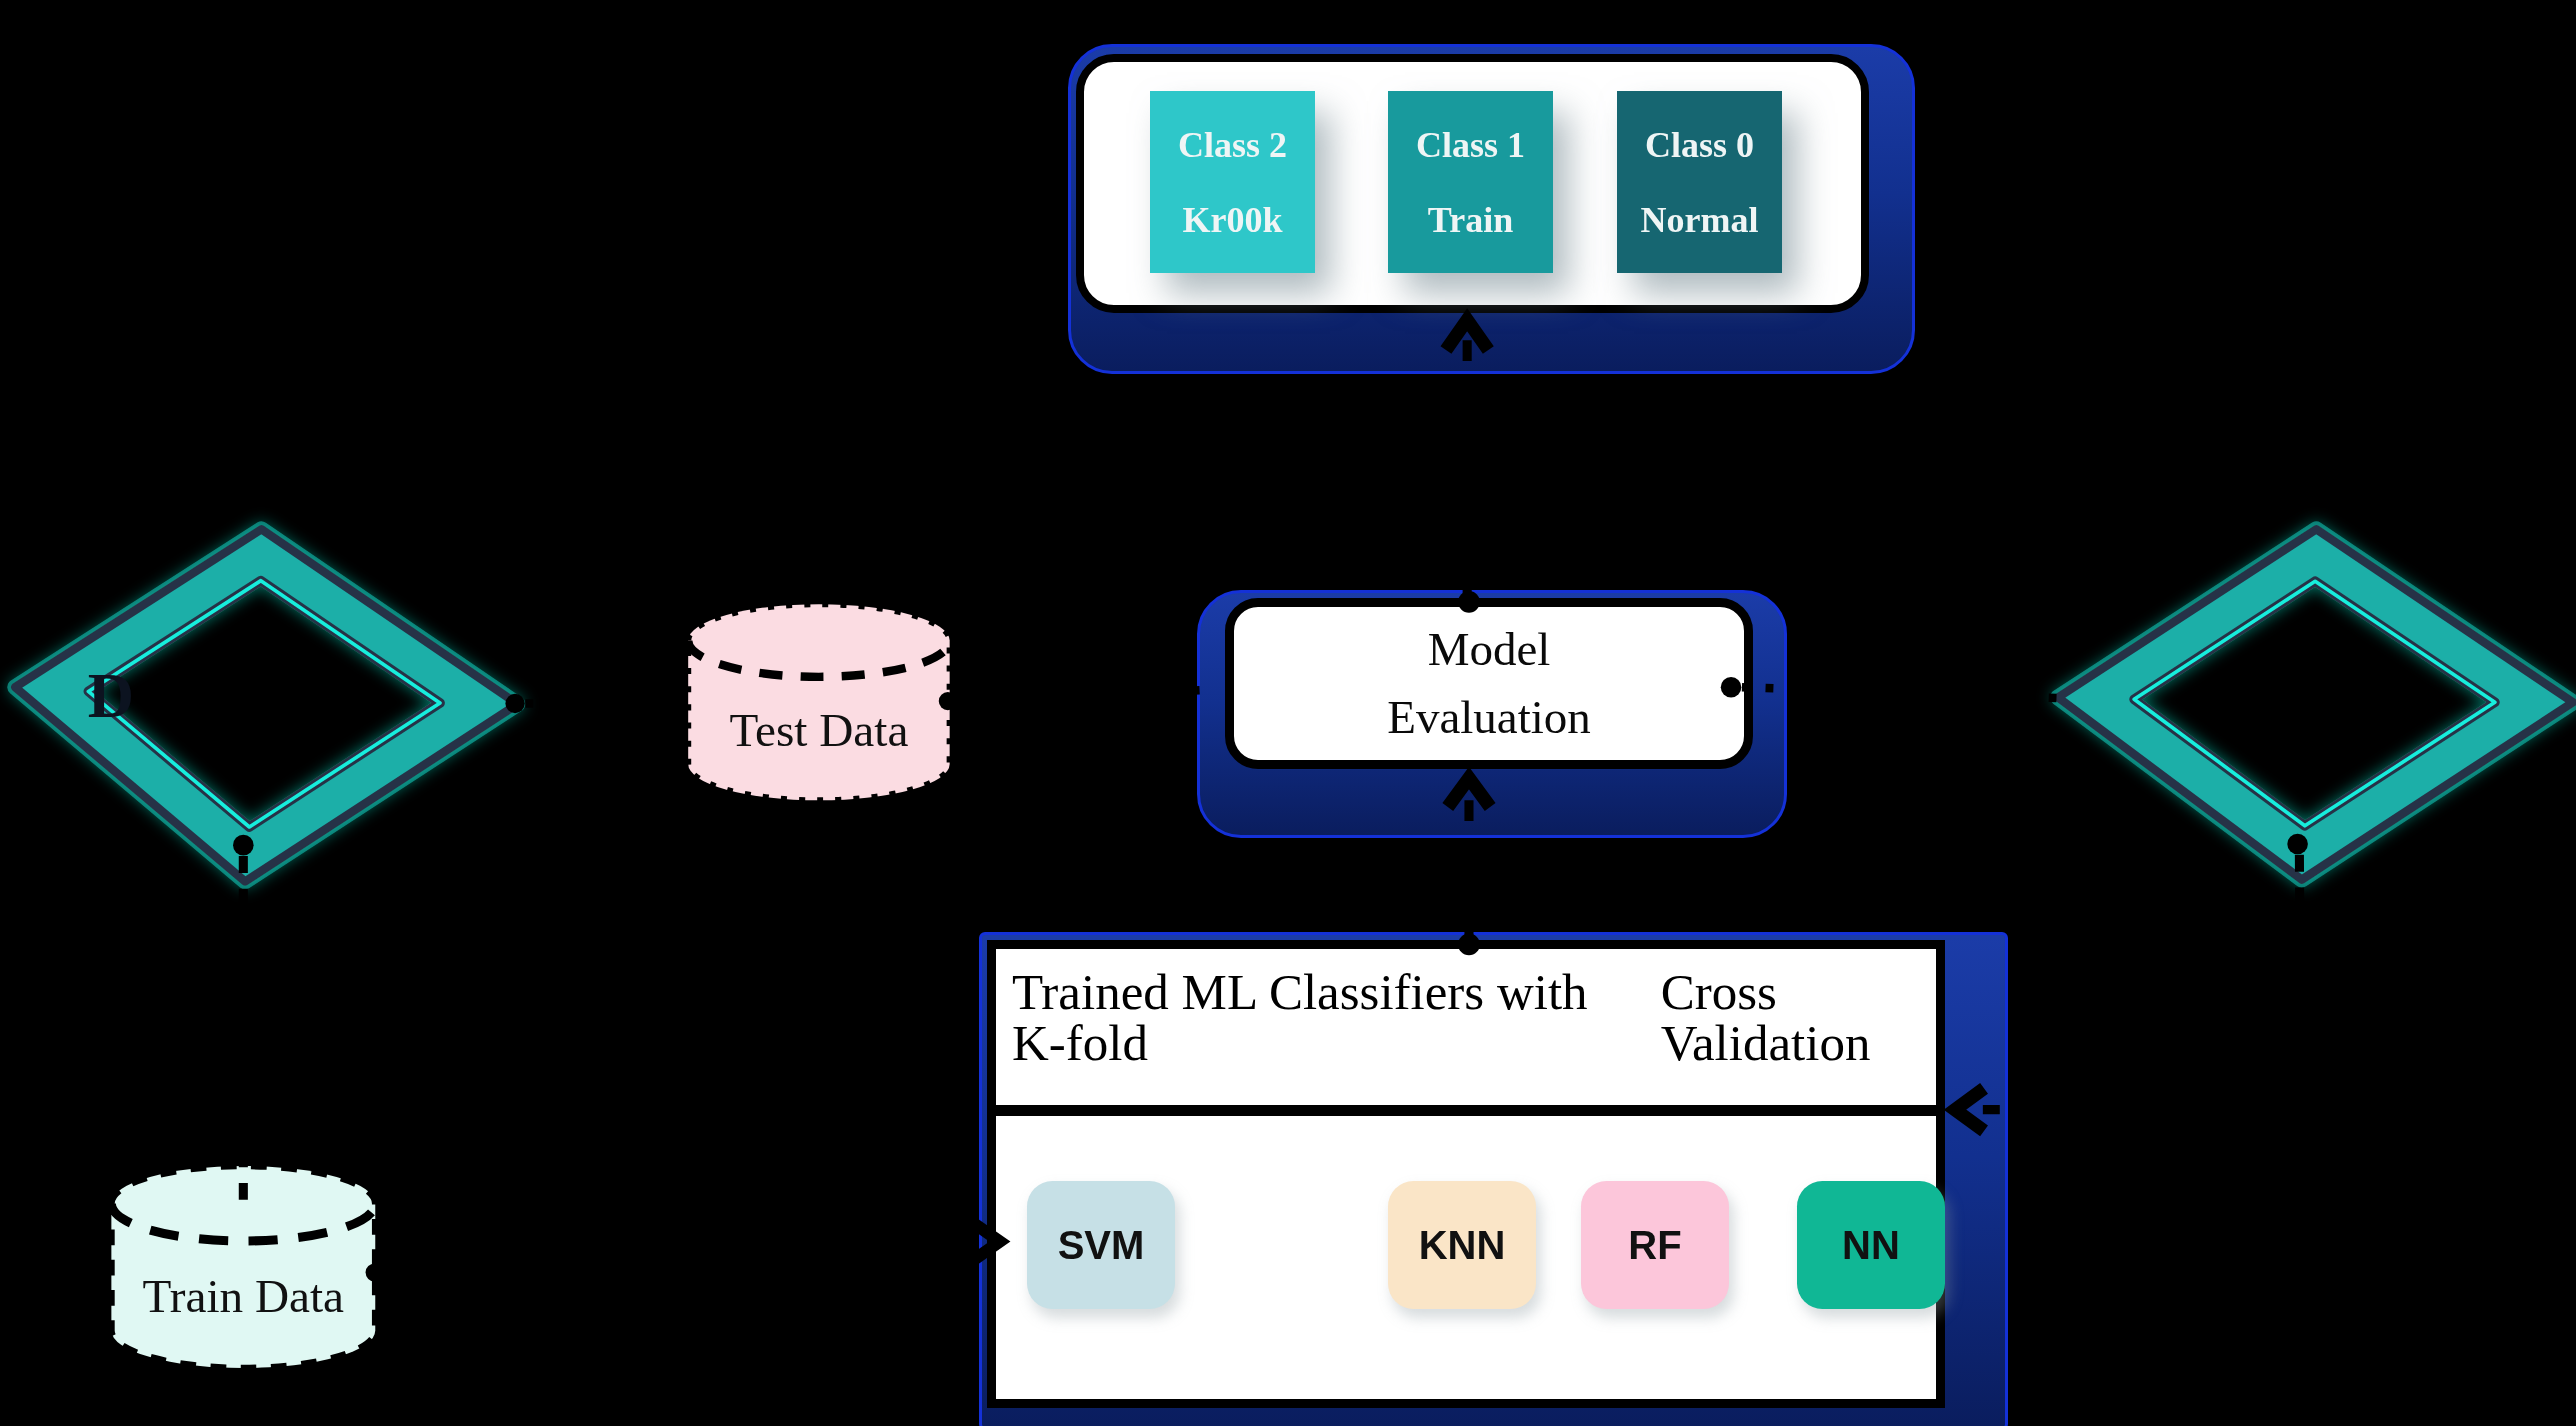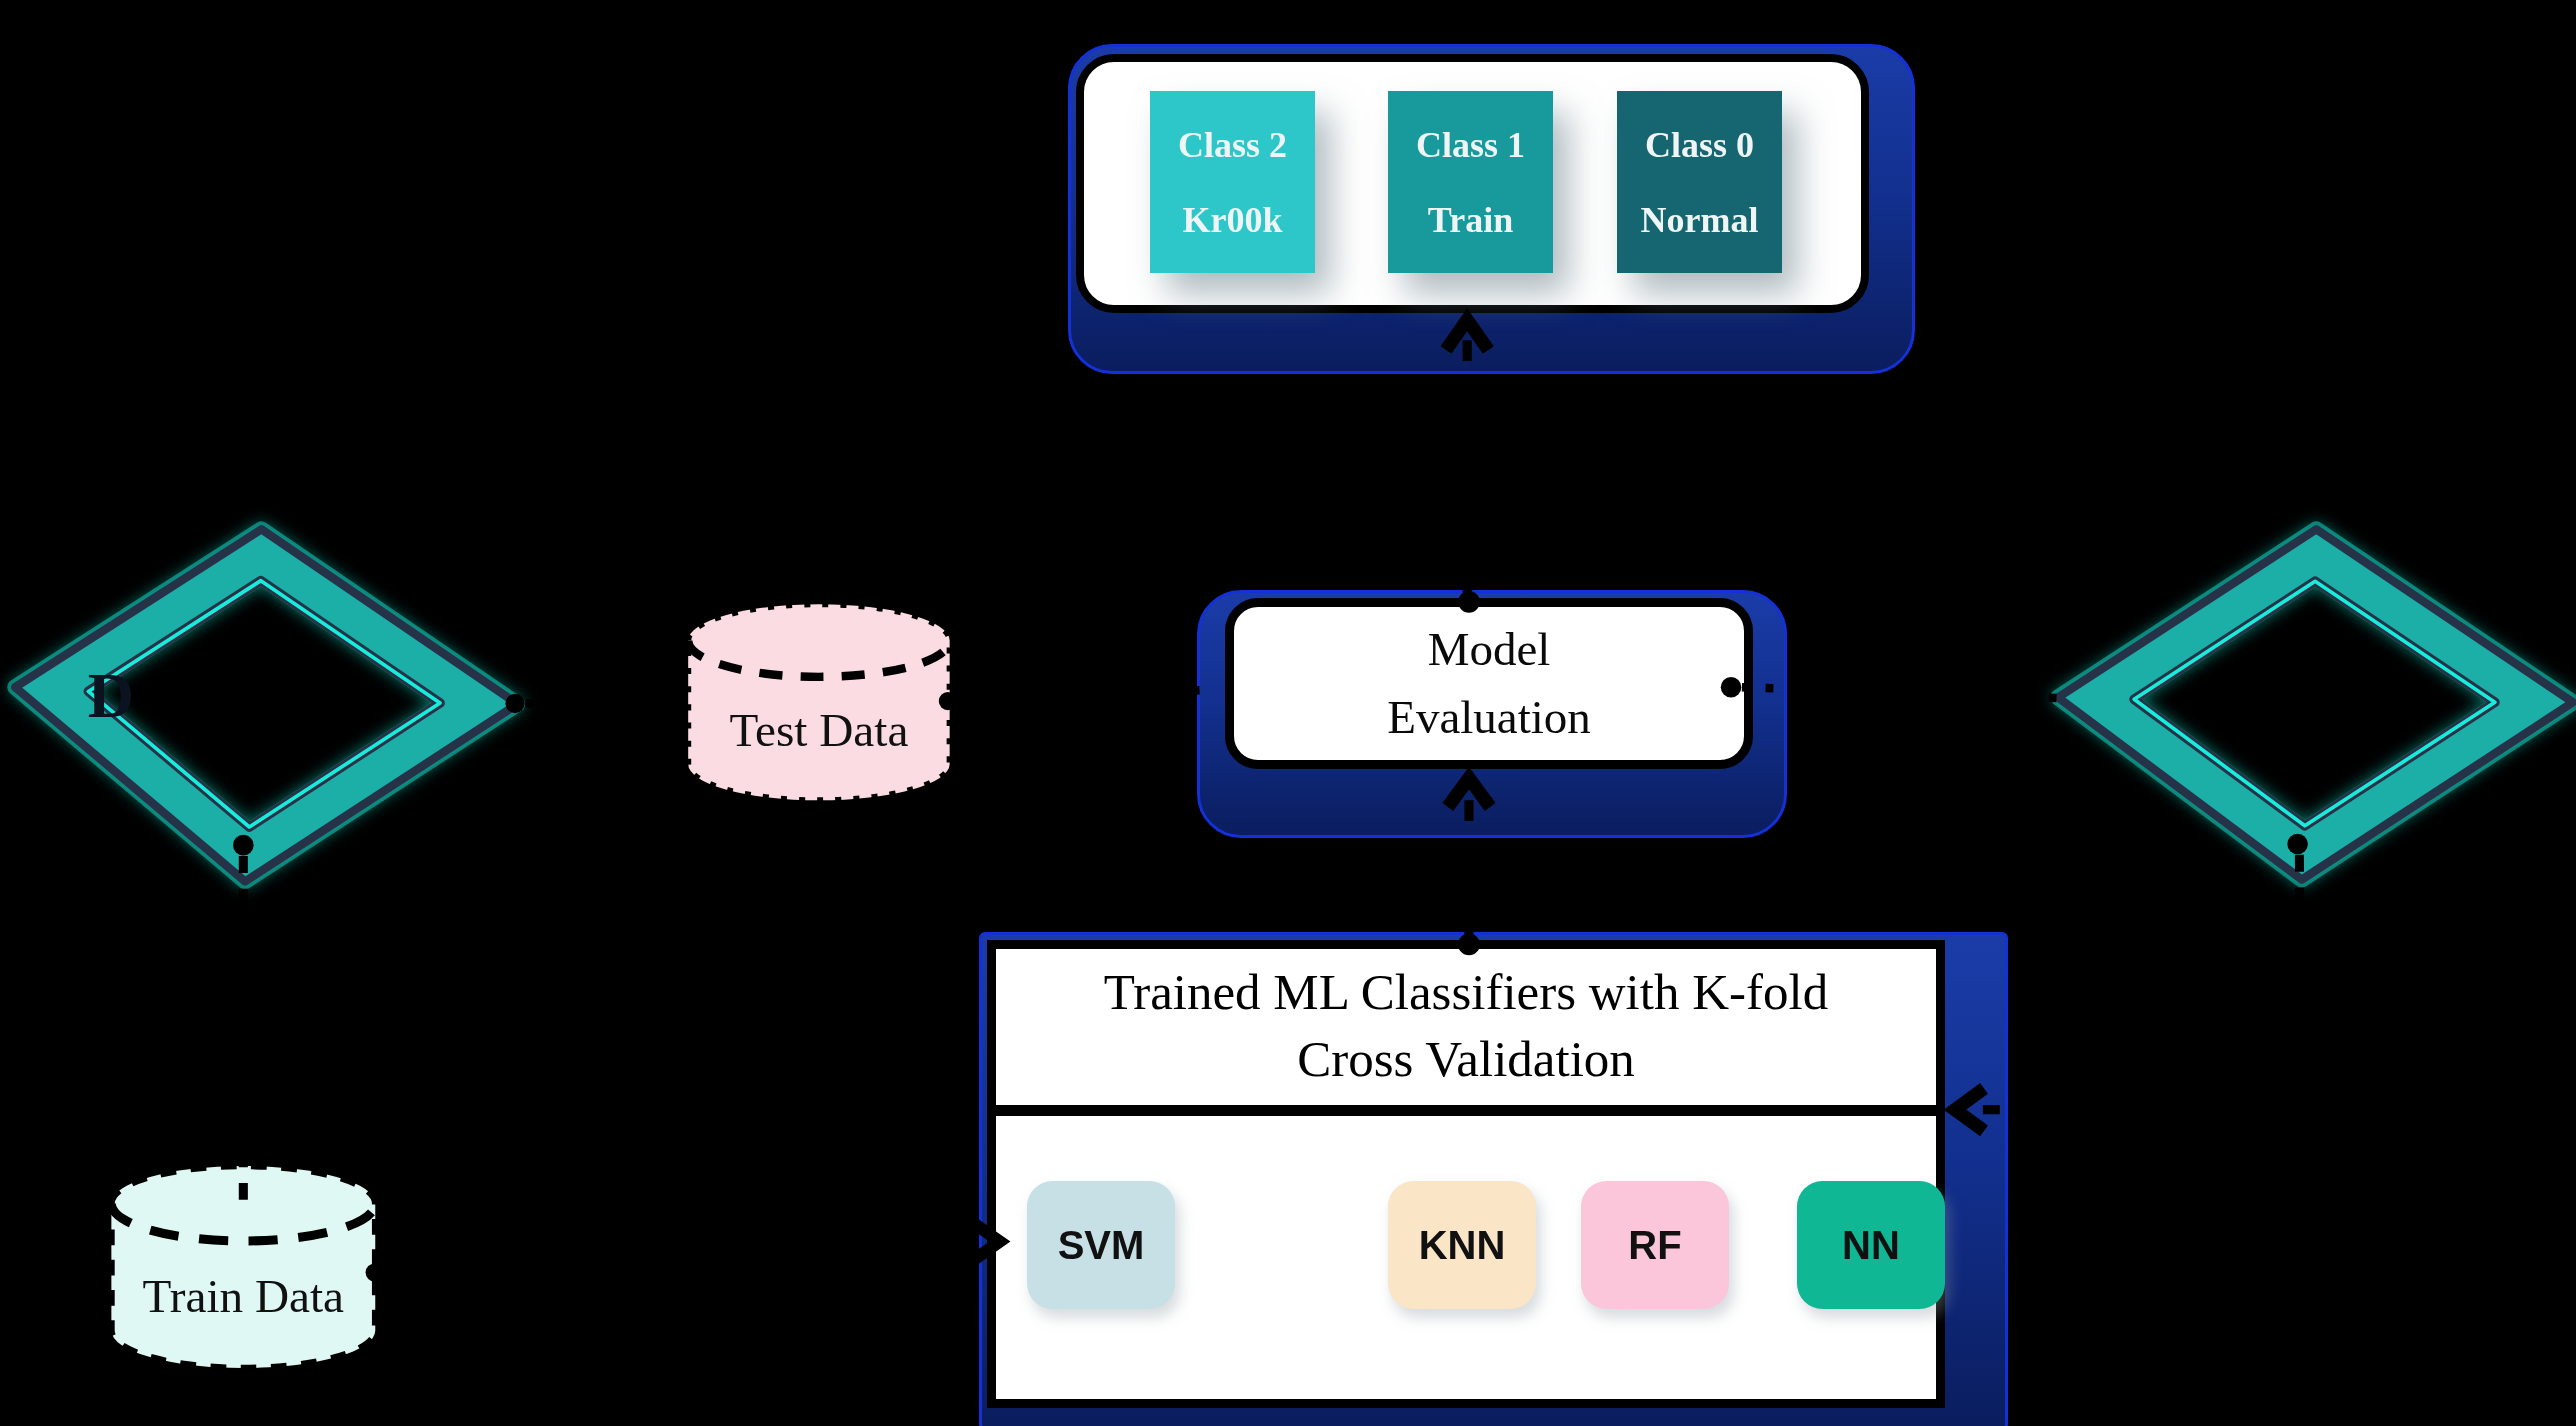--- a/index.html
+++ b/index.html
@@ -18,22 +18,22 @@
            justify-content:center;align-items:center;gap:39px;
            box-shadow:15.7px 20.6px 33px rgba(120,140,148,.6);}
   .clschip .ln{font-weight:bold;font-size:36px;color:#eff5f5;line-height:1;}
 
   
   .me-text{width:100%;height:100%;display:flex;flex-direction:column;justify-content:center;
            align-items:center;gap:20.6px;}
   .me-text .ln{font-size:47px;color:#0a0a0a;line-height:1;}
 
   
-  .tml-title{position:absolute;left:0;top:18px;width:100%;display:flex;flex-direction:column;
-             align-items:center;gap:16px;}
+  .tml-title{position:absolute;left:0;top:18px;width:100%;display:flex;flex-direction:row;
+             align-items:center;gap:24px;padding-left:16px;}
   .tml-title .ln{font-size:51px;color:#000;line-height:1;}
   .divider{position:absolute;left:0;top:156px;width:100%;height:11px;background:#000;}
   .mlchip{position:absolute;top:232px;width:148px;height:128px;border-radius:25.4px;
           display:flex;justify-content:center;align-items:center;
           box-shadow:4.8px 8.5px 13.3px rgba(140,155,160,.35);}
   .mlchip .ln{font-family:"Liberation Sans",sans-serif;font-weight:bold;font-size:40px;color:#111;}
 
   svg{position:absolute;left:0;top:0;}
   .cyl-label{font-size:78px;fill:#111;text-anchor:middle;font-family:"Liberation Serif",serif;}
   .hidden-letter{font-size:106px;font-weight:bold;fill:#0c1320;font-family:"Liberation Serif",serif;}

